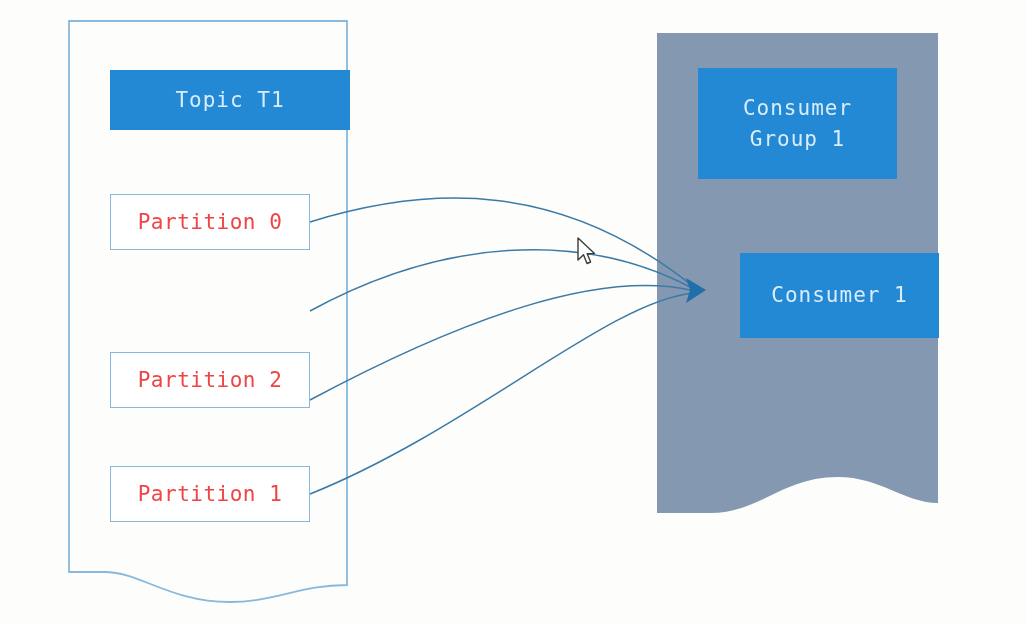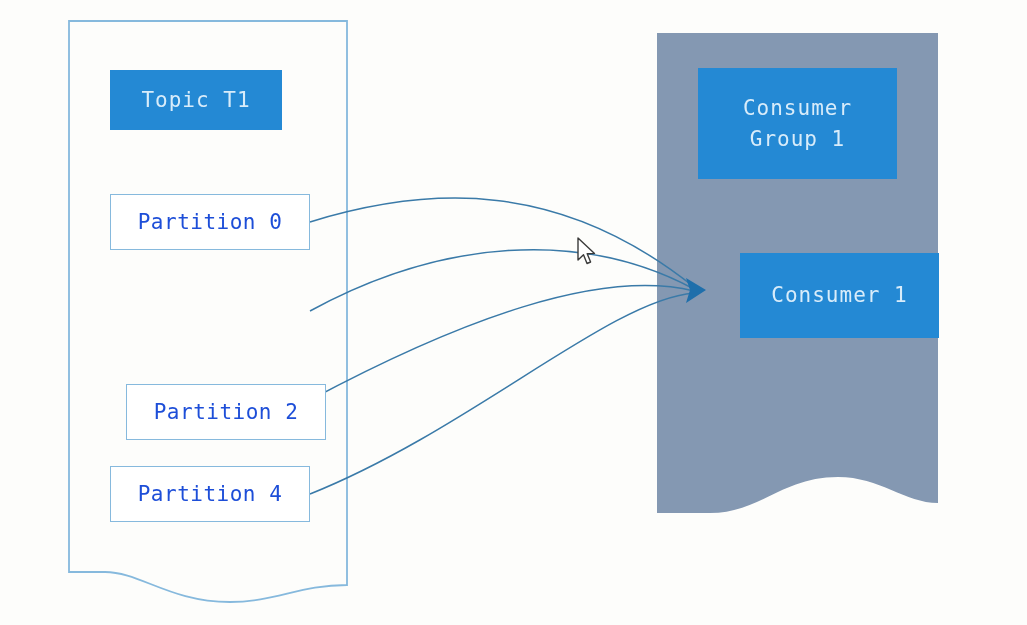--- a/index.html
+++ b/index.html
@@ -34,28 +34,28 @@
   }
   .box-filled {
     background: #2489d4;
     color: #d8ecfa;
     font-size: 21px;
     letter-spacing: 1px;
   }
   .box-outline {
     background: #ffffff;
     border: 1.6px solid #86b9dd;
-    color: #1d4ed8;
+    color: #ef4444;
     font-size: 21px;
     letter-spacing: 0.5px;
   }
-  #topic-box      { left: 110px; top: 70px;  width: 172px; height: 60px; }
+  #topic-box      { left: 110px; top: 70px;  width: 240px; height: 60px; }
   #partition-0    { left: 110px; top: 194px; width: 200px; height: 56px; }
   #partition-1    { left: 110px; top: 283px; width: 200px; height: 56px; }
-  #partition-2    { left: 110px; top: 384px; width: 200px; height: 56px; margin-left: 16px; }
+  #partition-2    { left: 110px; top: 352px; width: 200px; height: 56px; }
   #partition-3    { left: 110px; top: 466px; width: 200px; height: 56px; }
   #consumer-group-box { left: 698px; top: 68px;  width: 199px; height: 111px; }
   #consumer-box       { left: 698px; top: 253px; width: 199px; height: 85px; margin-left: 42px; }
   #mouse-cursor {
     position: absolute;
     left: 576px;
     top: 237px;
     width: 22px;
     height: 30px;
     pointer-events: none;
@@ -79,21 +79,21 @@
       <path d="M 310 494 C 470 430 610 300 694 293"></path>
     </g>
 
     <path d="M 706 290 L 686 278 L 690 290 L 686 303 Z" fill="#1f6fab" stroke="none"></path>
   </svg>
 
   <div class="node-box box-filled" id="topic-box">Topic T1</div>
 
   <div class="node-box box-outline" id="partition-0">Partition 0</div>
   <div class="node-box box-outline" id="partition-2">Partition 2</div>
-  <div class="node-box box-outline" id="partition-3">Partition 4</div>
+  <div class="node-box box-outline" id="partition-3">Partition 1</div>
 
   <div class="node-box box-filled" id="consumer-group-box">Consumer
 Group 1</div>
   <div class="node-box box-filled" id="consumer-box">Consumer 1</div>
 
   <svg id="mouse-cursor" viewBox="0 0 22 30">
     <path d="M 2 1 L 2 23 L 7.5 17.8 L 11 26.5 L 14.6 25 L 11.2 16.7 L 18.5 16.4 Z" fill="#ffffff" stroke="#3b3b3b" stroke-width="1.4" stroke-linejoin="round"></path>
   </svg>
 
 </div>

